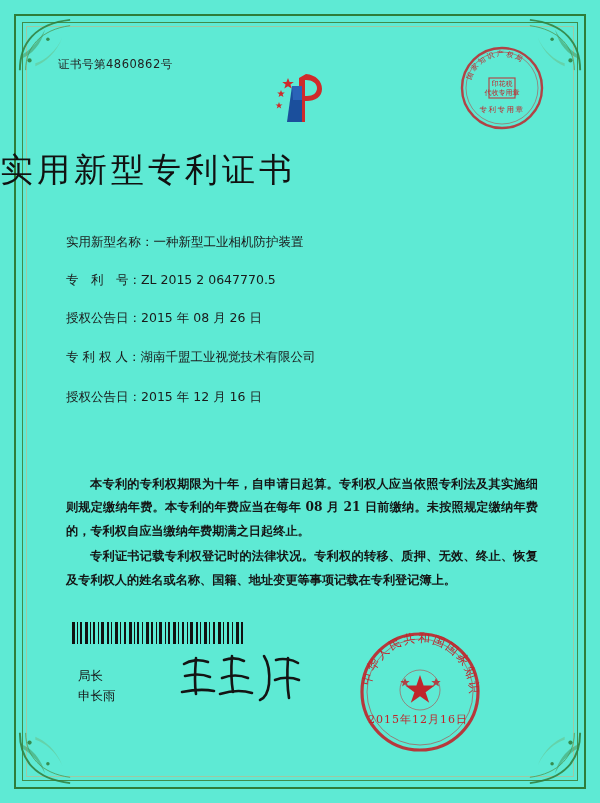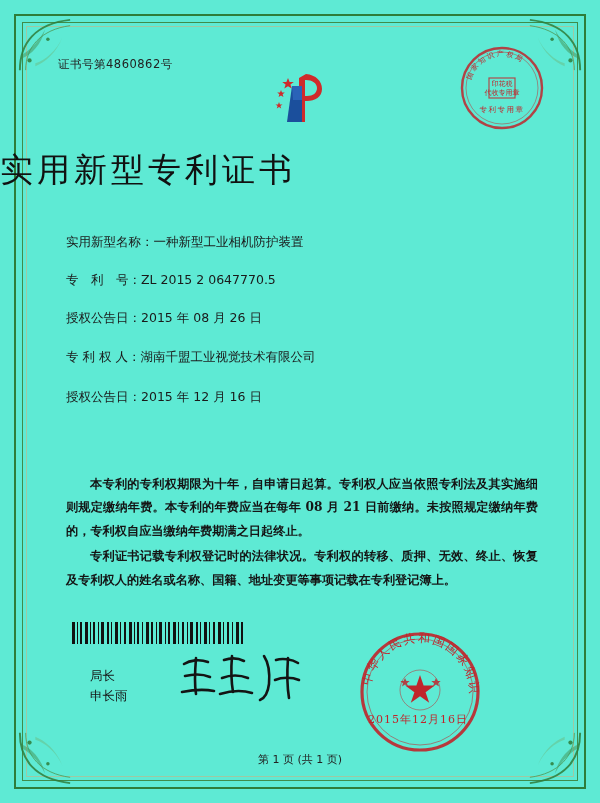--- a/index.html
+++ b/index.html
@@ -151,21 +151,21 @@
     left: 72px;
     top: 622px;
     width: 172px;
     height: 22px;
   }
   .barcode svg { display:block; width:100%; height:100%; }
 
   
   .sig-labels {
     position: absolute;
-    left: 90px;
+    left: 78px;
     top: 666px;
     font-size: 12.5px;
     line-height: 1.6;
     color: #151515;
   }
   .signature {
     position: absolute;
     left: 176px;
     top: 648px;
     width: 130px;
@@ -399,15 +399,14 @@
         <circle r="20" fill="none" stroke="#c0252b" stroke-width="1" opacity=".5"></circle>
         <polygon points="0,-15 3.6,-4.4 14.8,-4.4 5.6,2.2 9.2,12.8 0,6.2 -9.2,12.8 -5.6,2.2 -14.8,-4.4 -3.6,-4.4" fill="#c0252b"></polygon>
         <polygon points="-15,-12 -13.6,-8.9 -10.3,-8.9 -13,-6.8 -12,-3.6 -15,-5.6 -18,-3.6 -17,-6.8 -19.7,-8.9 -16.4,-8.9" fill="#c0252b" opacity=".85"></polygon>
         <polygon points="16,-12 17.4,-8.9 20.7,-8.9 18,-6.8 19,-3.6 16,-5.6 13,-3.6 14,-6.8 11.3,-8.9 14.6,-8.9" fill="#c0252b" opacity=".85"></polygon>
       </g>
     </svg>
   </div>
 
   <div class="seal-date">2015年12月16日</div>
 
-  <div class="page-footer">第 1 页 (共 1 页)</div>
 
 </div>
 
 </body></html>

